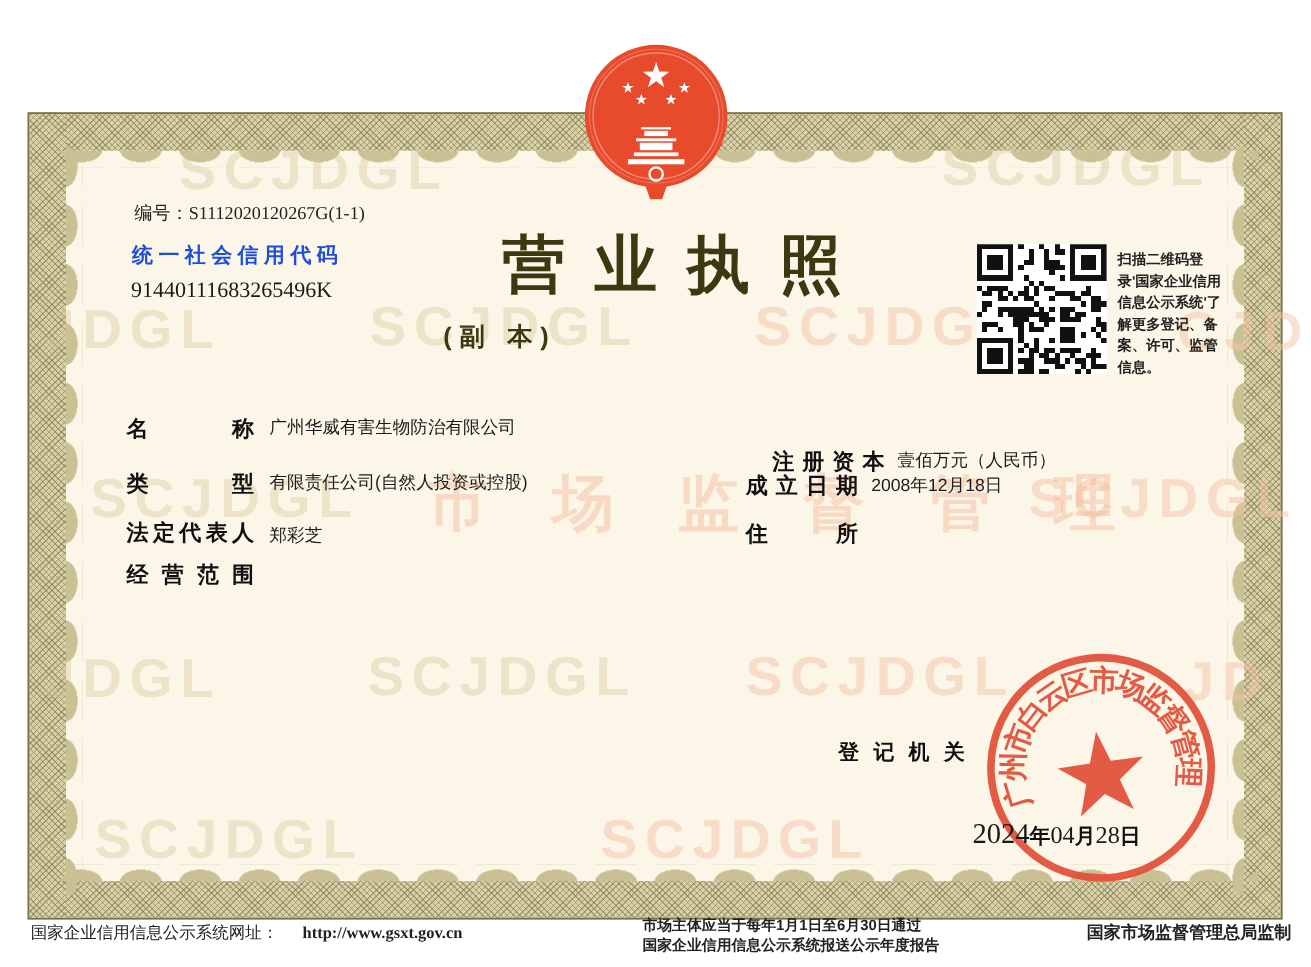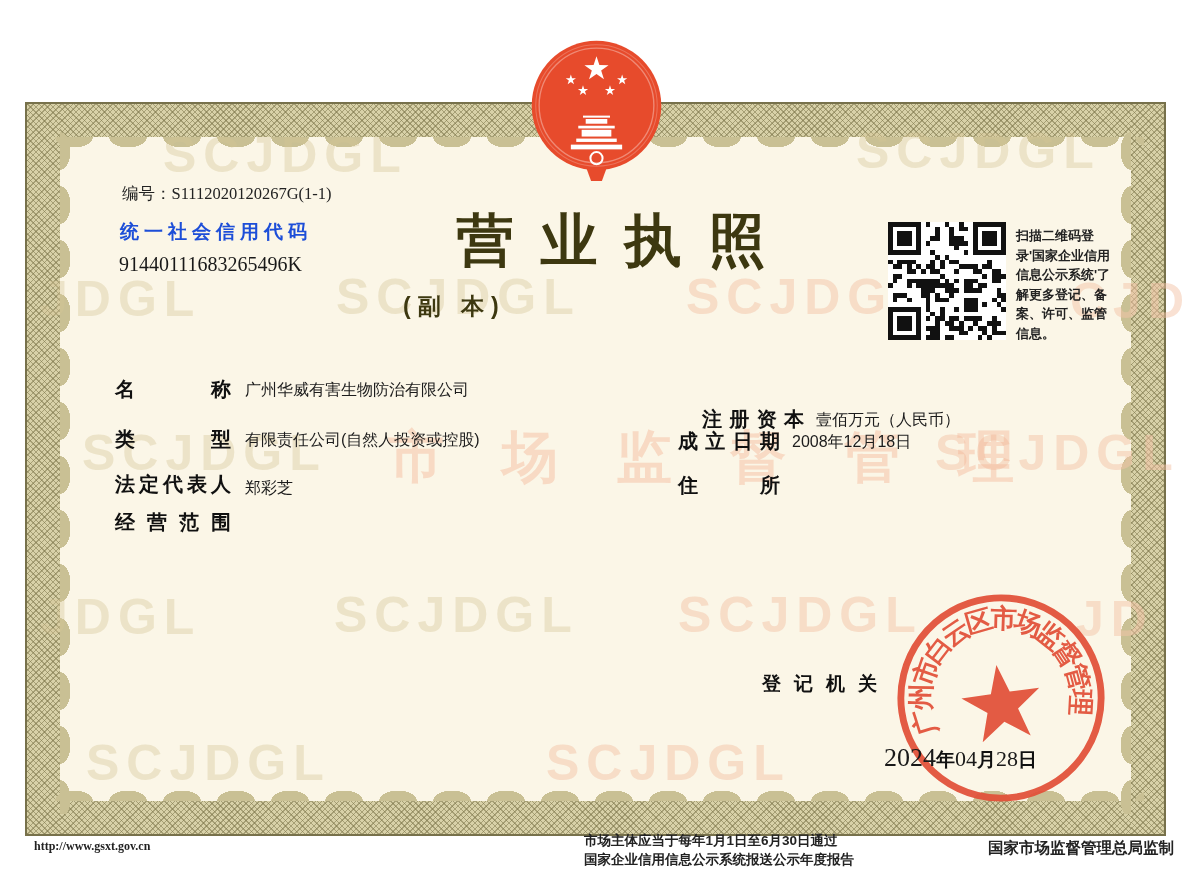--- a/index.html
+++ b/index.html
@@ -74,21 +74,21 @@
   .flabel.w-right{width:102px;}
   .fvalue{margin-left:14px;padding-top:3px;font-size:16px;color:#1c1c1c;line-height:21px;}
   .registrar{left:762px;top:671px;font-size:19px;font-weight:700;letter-spacing:13px;color:#101010;}
   .dateline{left:884px;top:743px;display:flex;align-items:baseline;z-index:5;}
   .dateline .num{font-family:"Liberation Serif",serif;color:#191919;}
   .dateline .y{font-size:26px;}
   .dateline .md{font-size:22px;}
   .dateline .unit{font-size:19px;font-weight:700;color:#101010;}
   
   .footer-left{left:28px;top:839px;display:flex;align-items:baseline;font-size:15px;color:#222;}
-  .footer-left .url{margin-left:6px;font-family:"Liberation Serif",serif;font-weight:700;font-size:12px;text-align:center;}
+  .footer-left .url{margin-left:22px;font-family:"Liberation Serif",serif;font-weight:700;font-size:15px;text-align:center;}
   .footer-mid{left:584px;top:831px;font-size:13.5px;line-height:19px;font-weight:600;color:#222;}
   .footer-right{left:988px;top:838px;font-size:15.5px;font-weight:600;color:#222;}
 </style>
 </head>
 <body>
 
 <div class="cert">
   <div class="band top"></div>
   <div class="band bottom"></div>
   <div class="band left"></div>
@@ -393,19 +393,20 @@
 <div class="abs dateline">
   <span class="num y">2024</span>
   <span class="unit">年</span>
   <span class="num md">04</span>
   <span class="unit">月</span>
   <span class="num md">28</span>
   <span class="unit">日</span>
 </div>
 
 <div class="abs footer-left">
+  <span>国家企业信用信息公示系统网址：</span>
   <span class="url">http://www.gsxt.gov.cn</span>
 </div>
 <div class="abs footer-mid">
   <div>市场主体应当于每年1月1日至6月30日通过</div>
   <div>国家企业信用信息公示系统报送公示年度报告</div>
 </div>
 <div class="abs footer-right">国家市场监督管理总局监制</div>
 
 </body></html>

